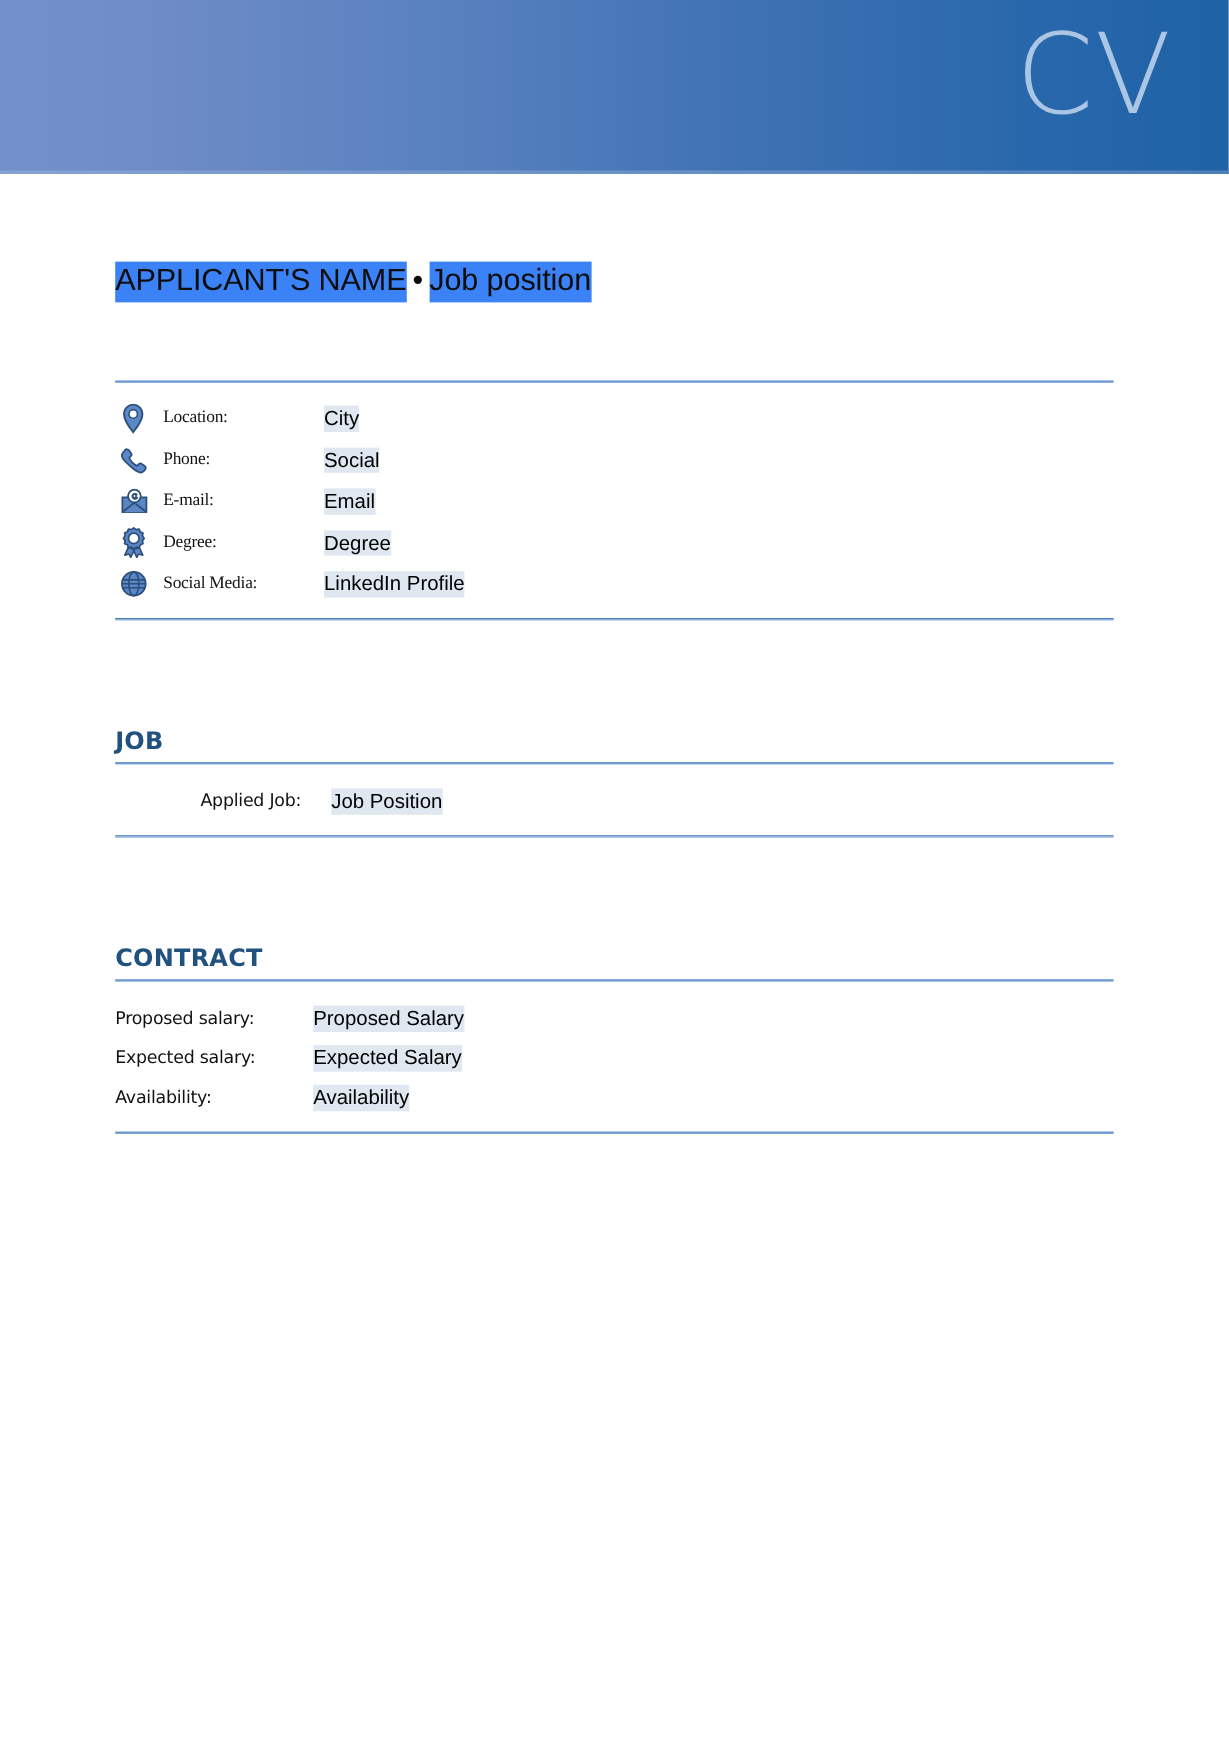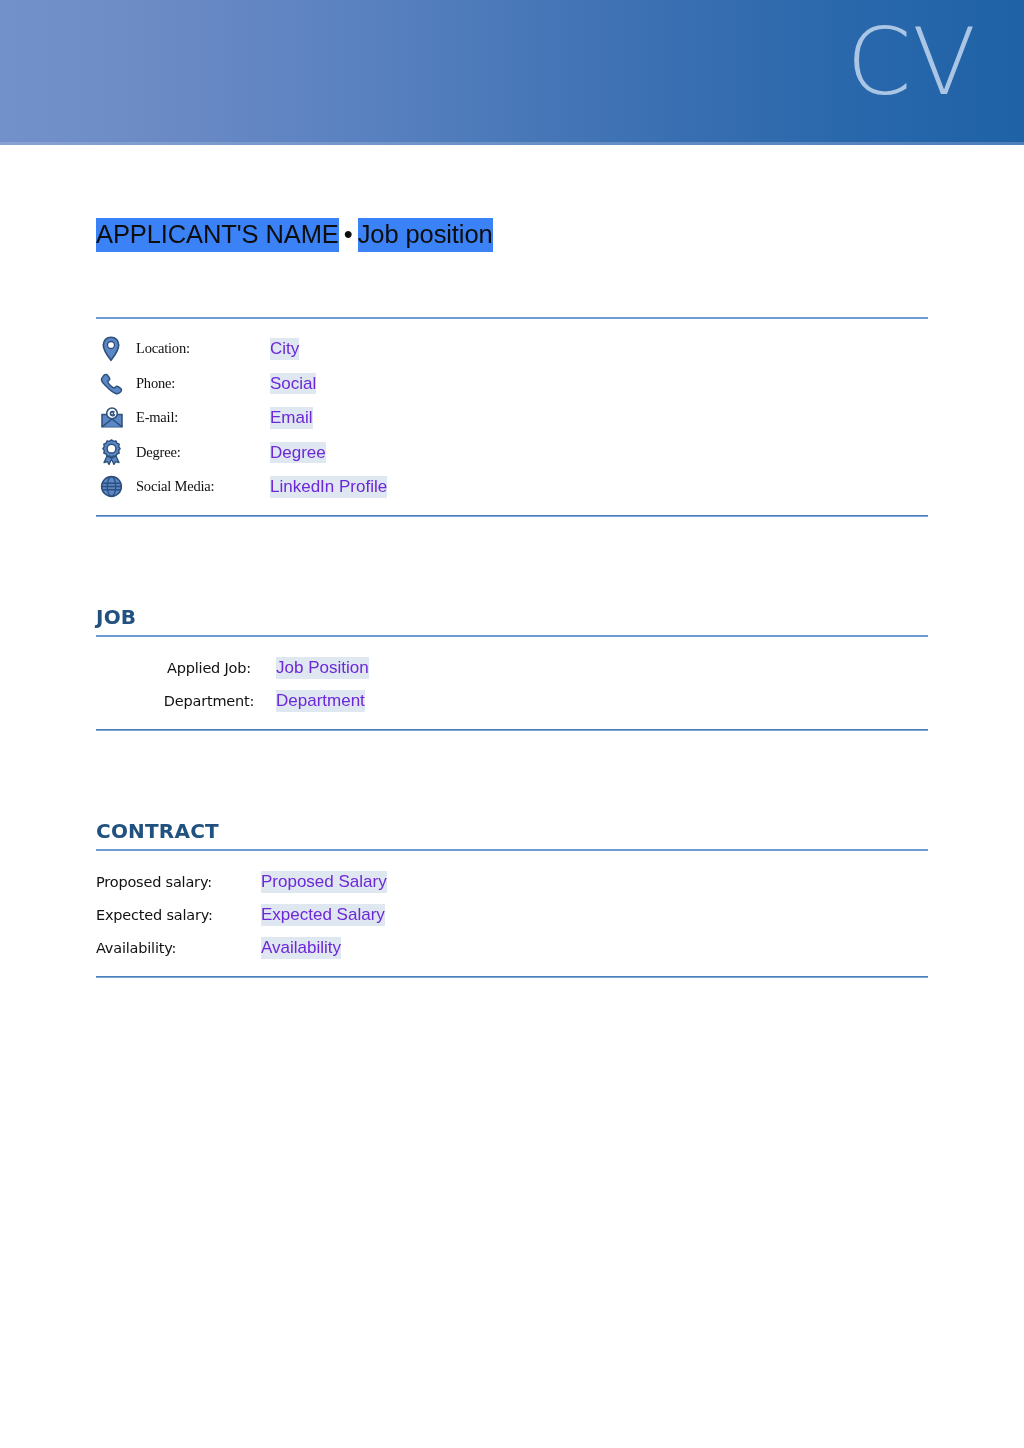--- a/index.html
+++ b/index.html
@@ -124,21 +124,21 @@
     flex: 0 0 134px;
     font-family: Liberation Serif, serif;
     font-size: 14.5px;
     color: #111111;
     letter-spacing: -0.2px;
   }
   .field {
     display: inline-block;
     font-family: "Liberation Sans", sans-serif;
     font-size: 17px;
-    color: #6d28d9;
+    color: #000000;
     background: #dfe7f1;
     line-height: 1.28;
     white-space: nowrap;
   }
 
   
   .section {
     margin-top: 88px;
   }
   .section-title {
@@ -255,24 +255,20 @@
 
     <div class="section">
       <div class="section-title">JOB</div>
       <div class="rule"></div>
 
       <div class="section-rows rows-indent">
         <div class="data-row">
           <span class="lbl">Applied Job:</span>
           <span class="field">Job Position</span>
         </div>
-        <div class="data-row">
-          <span class="lbl">Department:</span>
-          <span class="field">Department</span>
-        </div>
       </div>
 
       <div class="rule-thin"></div>
     </div>
 
     <div class="section">
       <div class="section-title">CONTRACT</div>
       <div class="rule"></div>
 
       <div class="section-rows rows-flush">

